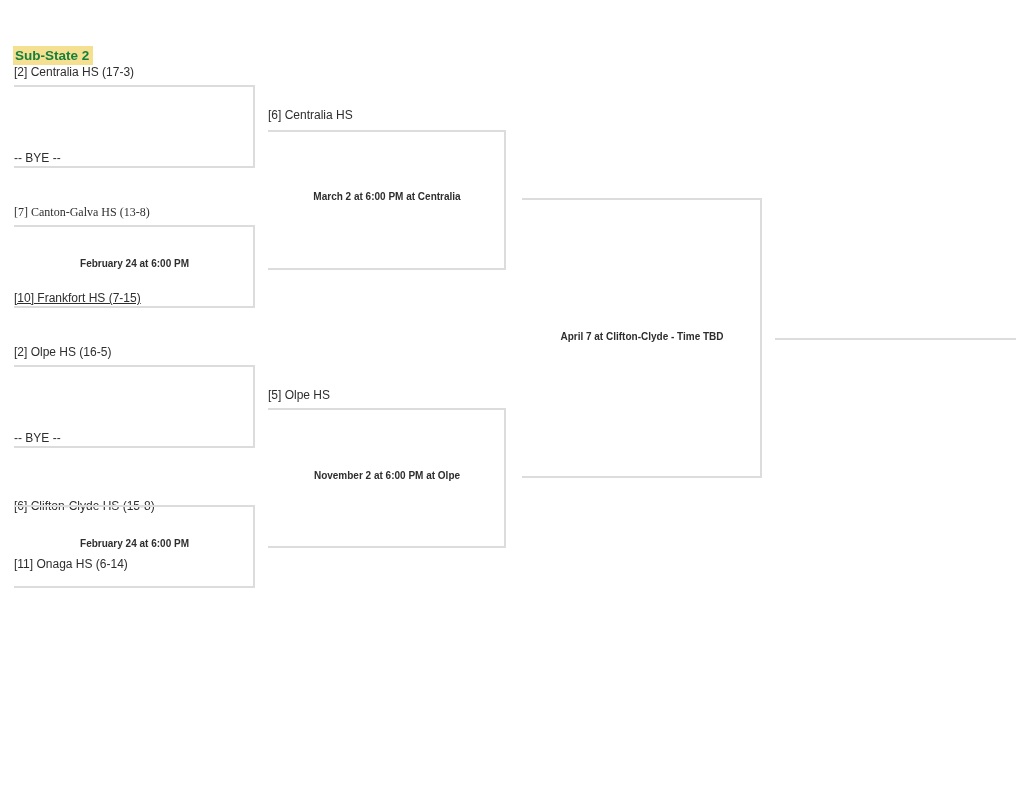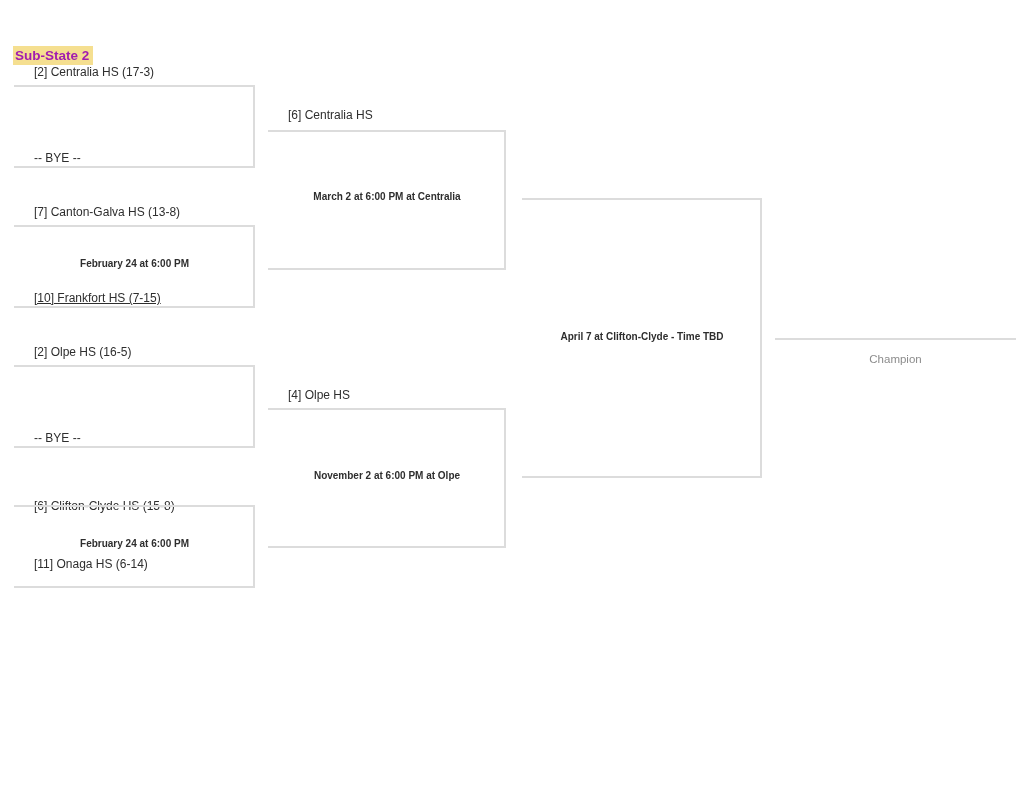--- a/index.html
+++ b/index.html
@@ -6,36 +6,36 @@
   .bracket{
     position:relative;
     width:1024px;height:791px;
     background:#ffffff;
     font-family:"Liberation Sans", sans-serif;
     color:#2e2e2e;
     overflow:hidden;
   }
   .title{
     position:absolute;left:13px;top:46px;
-    font-size:13.5px;font-weight:bold;color:#a21caf;
+    font-size:13.5px;font-weight:bold;color:#15803d;
     background:#f5df90;
     padding:2px 4px 2px 2px;
     white-space:nowrap;
   }
   .line-box{
     position:absolute;
     box-sizing:border-box;
     border:2px solid #dcdcdc;
     border-left:none;
     background:transparent;
   }
   .team{
     position:absolute;
     font-size:12px;line-height:14px;
-    color:#2e2e2e;white-space:nowrap;margin-left:20px;
+    color:#2e2e2e;white-space:nowrap;
   }
   .game-info{
     position:absolute;
     font-size:10px;line-height:11px;font-weight:bold;
     color:#2e2e2e;text-align:center;white-space:nowrap;
   }
   .champ-line{
     position:absolute;
     border-top:2px solid #dcdcdc;
     height:0;
@@ -47,21 +47,21 @@
   }
 
   
   .r1-box{left:14px;width:241px;height:83px;}
   .r1-box.m1{top:85px;}
   .r1-box.m2{top:225px;}
   .r1-box.m3{top:365px;}
   .r1-box.m4{top:505px;}
   .r1-label{left:14px;}
   .t-r1-1{top:65px;}  .b-r1-1{top:151px;}
-  .t-r1-2{top:205px;} .b-r1-2{top:291px;text-decoration:underline;}
+  .t-r1-2{top:205px;font-family:Liberation Serif, serif;} .b-r1-2{top:291px;text-decoration:underline;}
   .t-r1-3{top:345px;} .b-r1-3{top:431px;}
   .t-r1-4{top:499px;} .b-r1-4{top:557px;}
   .gi-r1{left:14px;width:241px;}
   .gi-r1-2{top:258px;}
   .gi-r1-4{top:538px;}
 
   
   .r2-box{left:268px;width:238px;height:140px;}
   .r2-box.m1{top:130px;}
   .r2-box.m2{top:408px;}
@@ -102,23 +102,22 @@
 
   <div class="team r1-label t-r1-4">[6] Clifton-Clyde HS (15-8)</div>
   <div class="line-box r1-box m4"></div>
   <div class="game-info gi-r1 gi-r1-4">February 24 at 6:00 PM</div>
   <div class="team r1-label b-r1-4">[11] Onaga HS (6-14)</div>
 
   <div class="team r2-label t-r2-1">[6] Centralia HS</div>
   <div class="line-box r2-box m1"></div>
   <div class="game-info gi-r2 gi-r2-1">March 2 at 6:00 PM at Centralia</div>
 
-  <div class="team r2-label t-r2-2">[4] Olpe HS</div>
+  <div class="team r2-label t-r2-2">[5] Olpe HS</div>
   <div class="line-box r2-box m2"></div>
   <div class="game-info gi-r2 gi-r2-2">November 2 at 6:00 PM at Olpe</div>
 
   <div class="line-box final-box"></div>
   <div class="game-info gi-final">April 7 at Clifton-Clyde - Time TBD</div>
 
   <div class="champ-line"></div>
-  <div class="champ-label">Champion</div>
 
 </div>
 
 </body></html>

